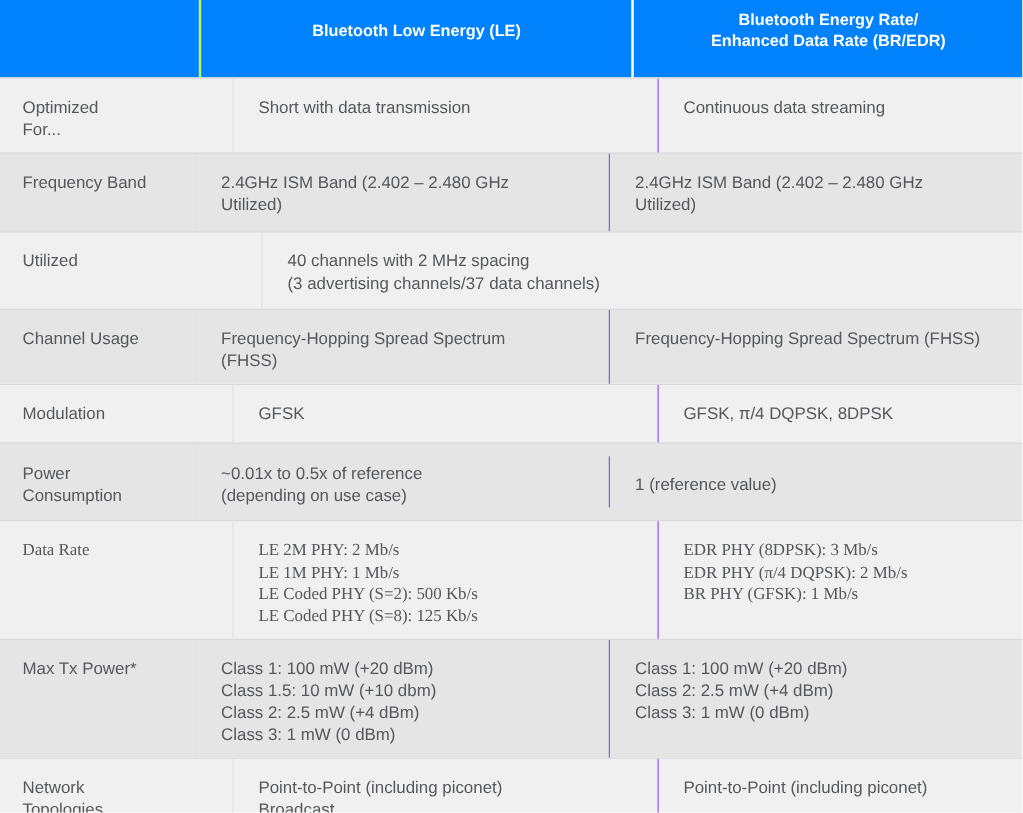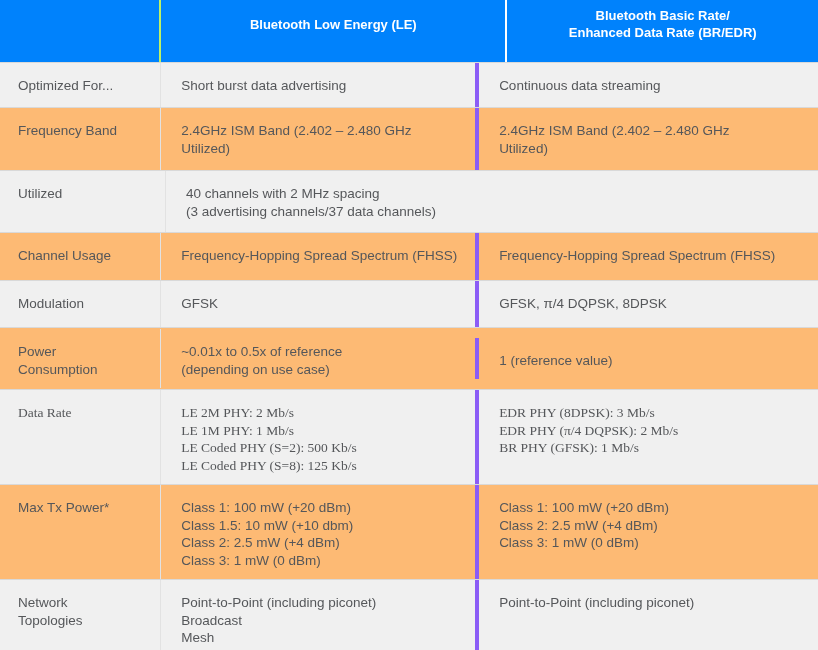--- a/index.html
+++ b/index.html
@@ -5,47 +5,47 @@
   html,body{margin:0;padding:0;background:#ffffff;width:818px;height:650px;overflow:hidden;}
   body{font-family:"Liberation Sans","DejaVu Sans",sans-serif;}
   .tbl{width:818px;}
   .hrow{display:flex;height:62px;background:#0082FC;}
   .hcell{box-sizing:border-box;display:flex;align-items:center;justify-content:center;
          text-align:center;color:#ffffff;font-weight:bold;font-size:13px;line-height:17px;
          padding-bottom:14px;white-space:pre-line;}
   .hc1{width:165px;}
   .hc2{width:359px;border-left:2px solid #bef264;}
   .hc3{width:324px;border-left:2px solid #ffffff;}
-  .row{display:flex;box-sizing:border-box;border-top:1px solid #d9d9d9;background:#fdba74;}
-  .row.alt{background:#f0f0f0;}
+  .row{display:flex;box-sizing:border-box;border-top:1px solid #d9d9d9;background:#e5e5e5;}
+  .row.alt{background:#f0f0f0;gap:44px;}
   .row:first-of-type{border-top:none;}
   .cell{box-sizing:border-box;color:#55575a;font-size:13.5px;line-height:17.5px;
         padding:14px 14px 10px 20px;white-space:pre-line;}
   .c1{width:165px;padding-left:18px;padding-right:30px;}
   .c2{width:327px;border-left:1px solid #e2e2e2;}
-  .c3{width:356px;border-left:4px solid #8b5cf6;}
+  .c3{width:356px;border-left:1px solid #8b5cf6;margin-left:27px;}
   .r0{min-height:45px;} .r1{min-height:63px;} .r2{min-height:62px;}
   .r3{min-height:48px;} .r4{min-height:47px;} .r5{min-height:62px;align-items:center;}
   .r6{min-height:93px;font-family:Liberation Serif, serif;} .r7{min-height:88px;} .r8{min-height:74px;}
 </style>
 </head>
 <body>
 
 <div class="tbl">
 
   <div class="hrow">
     <div class="hcell hc1"></div>
     <div class="hcell hc2">Bluetooth Low Energy (LE)</div>
-    <div class="hcell hc3">Bluetooth Basic Rate/
+    <div class="hcell hc3">Bluetooth Energy Rate/
 Enhanced Data Rate (BR/EDR)</div>
   </div>
 
   <div class="row r0 alt">
     <div class="cell c1">Optimized For...</div>
-    <div class="cell c2">Short burst data advertising</div>
+    <div class="cell c2">Short with data transmission</div>
     <div class="cell c3">Continuous data streaming</div>
   </div>
 
   <div class="row r1">
     <div class="cell c1">Frequency Band</div>
     <div class="cell c2">2.4GHz ISM Band (2.402 – 2.480 GHz
 Utilized)</div>
     <div class="cell c3">2.4GHz ISM Band (2.402 – 2.480 GHz
 Utilized)</div>
   </div>

